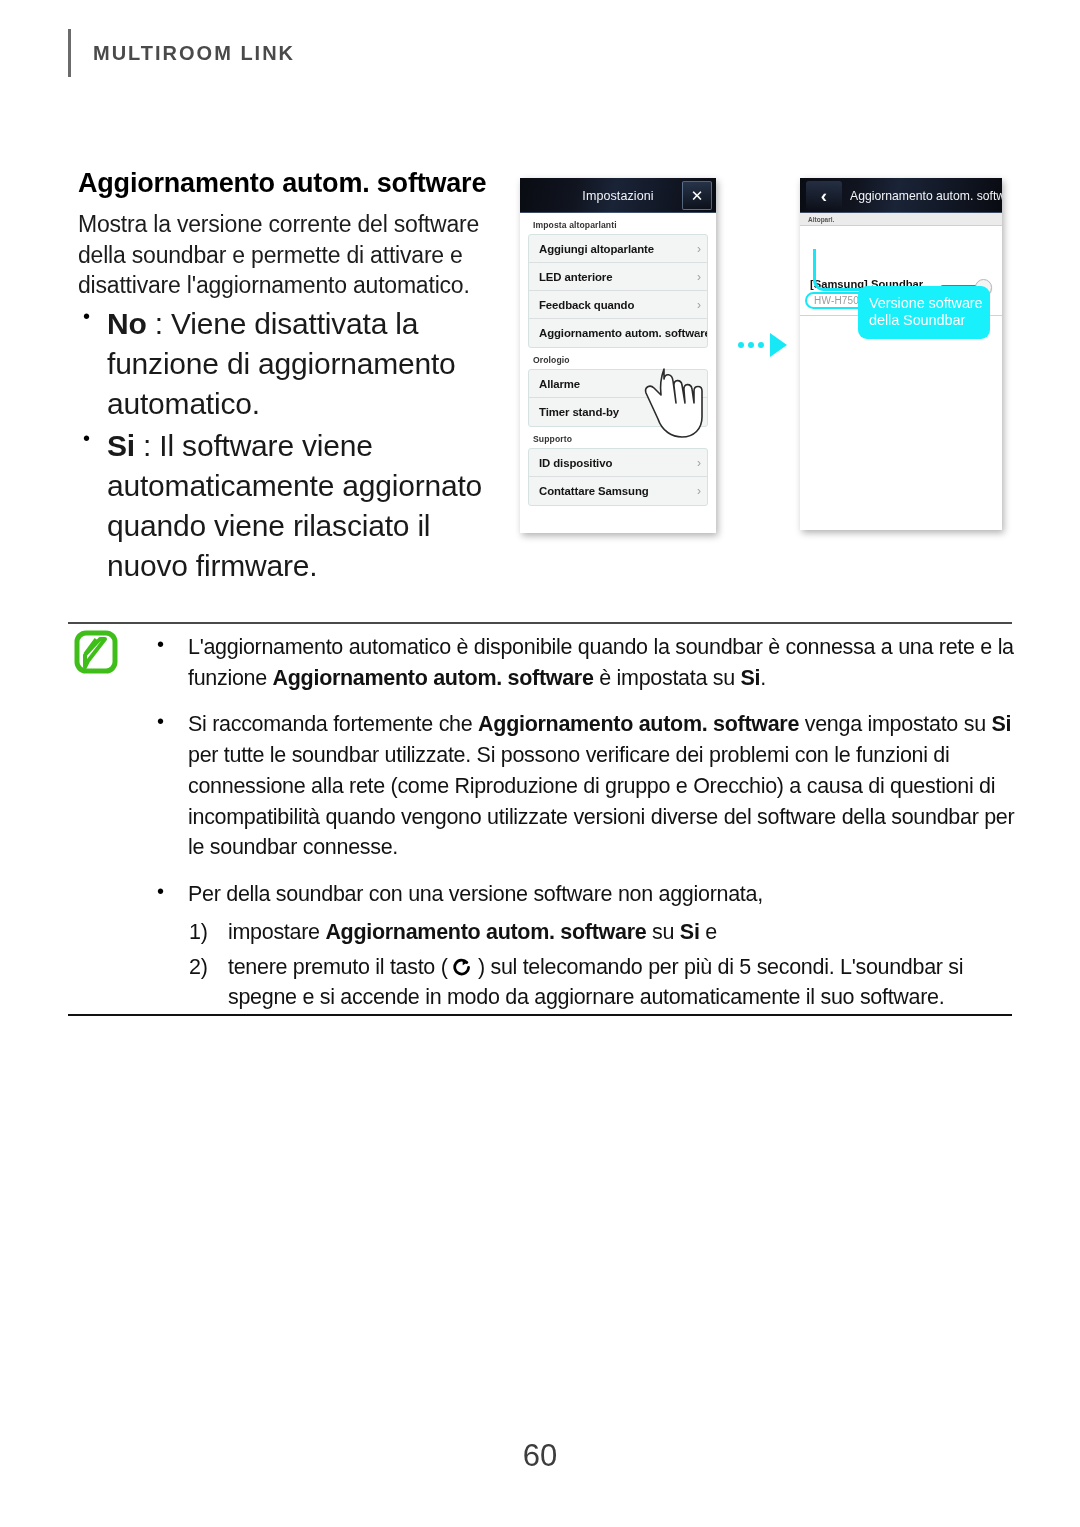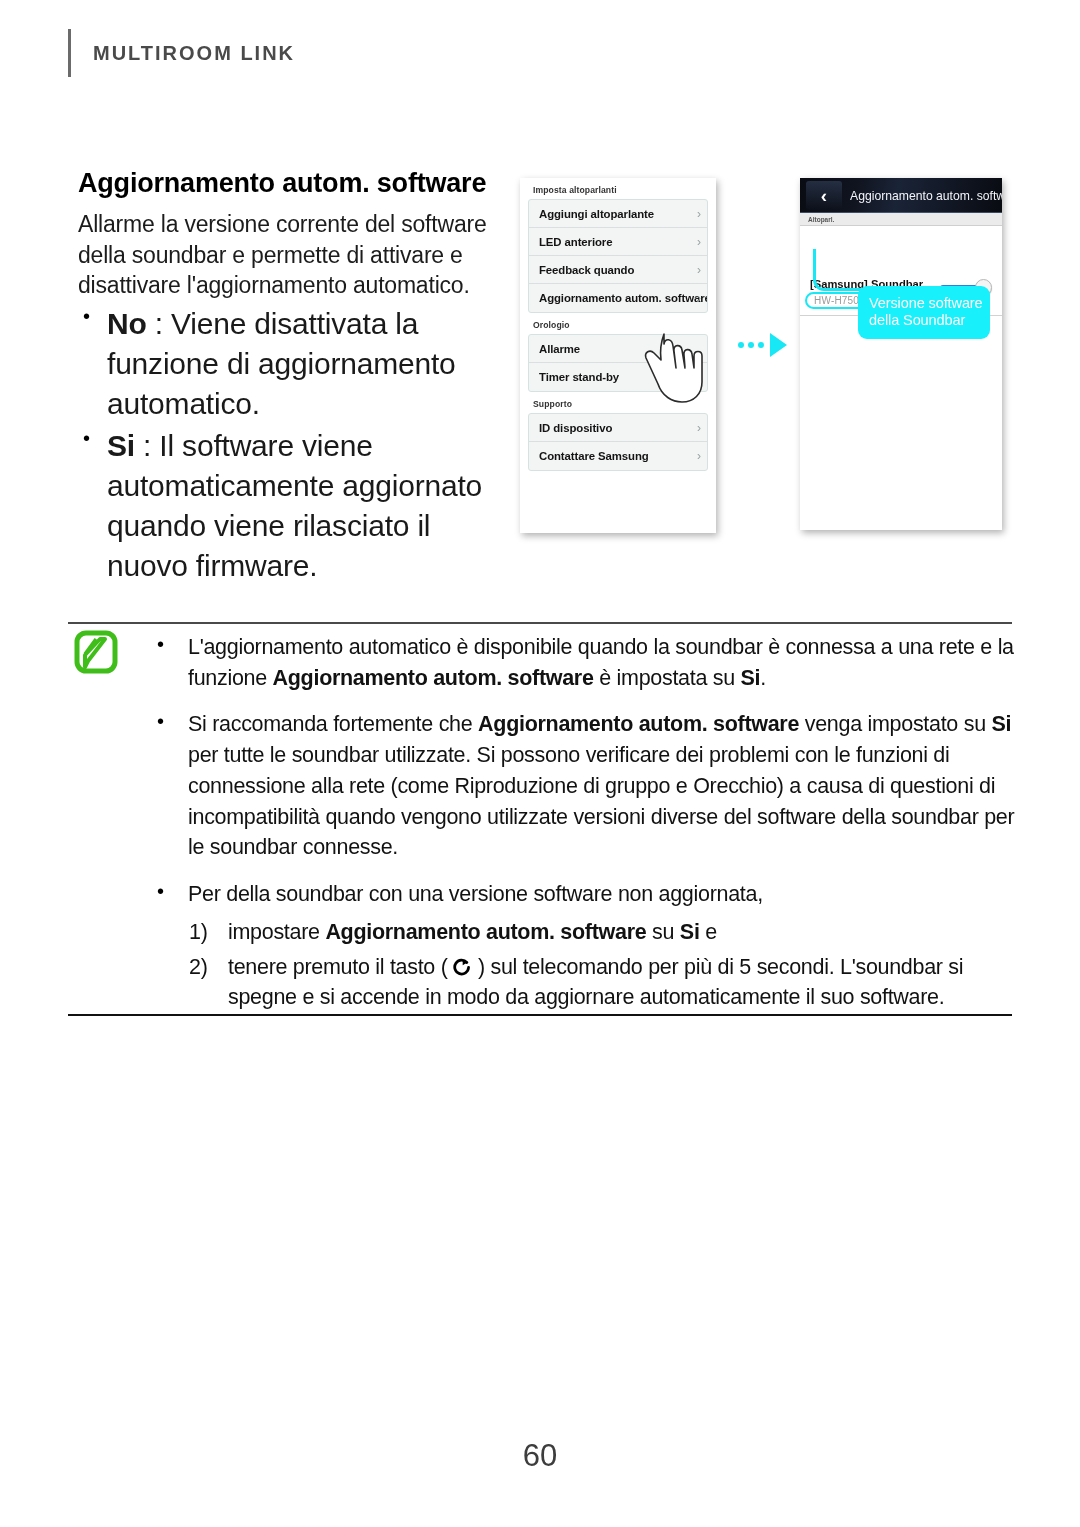--- a/index.html
+++ b/index.html
@@ -211,28 +211,32 @@
 
 <div class="page">
 
   <div class="runhead">
     <div class="runhead-rule"></div>
     <div class="runhead-text">MULTIROOM LINK</div>
   </div>
 
   <div class="lead-col">
     <div class="lead-title">Aggiornamento autom. software</div>
-    <div class="lead-body">Allarme la versione corrente del software della soundbar e permette di attivare e disattivare l'aggiornamento automatico.</div>
+    <div class="lead-body">Mostra la versione corrente del software della soundbar e permette di attivare e disattivare l'aggiornamento automatico.</div>
     <ul class="lead-list" id="opt-list">
         <li><span class="b">No</span><span> : Viene disattivata la funzione di aggiornamento automatico.</span></li>
         <li><span class="b">Si</span><span> : Il software viene automaticamente aggiornato quando viene rilasciato il nuovo firmware.</span></li>
       </ul>
   </div>
 
   <div class="shot shot-a">
+    <div class="ph-header">
+      <div class="ph-title">Impostazioni</div>
+      <div class="ph-close">✕</div>
+    </div>
     <div class="ph-body">
       <div id="settings-sections">
           <div class="sect-label">Imposta altoparlanti</div>
           <div class="menu-group">
             <div class="menu-row">
               <span>Aggiungi altoparlante</span>
               <span class="chev">›</span>
             </div>
             <div class="menu-row">
               <span>LED anteriore</span>

